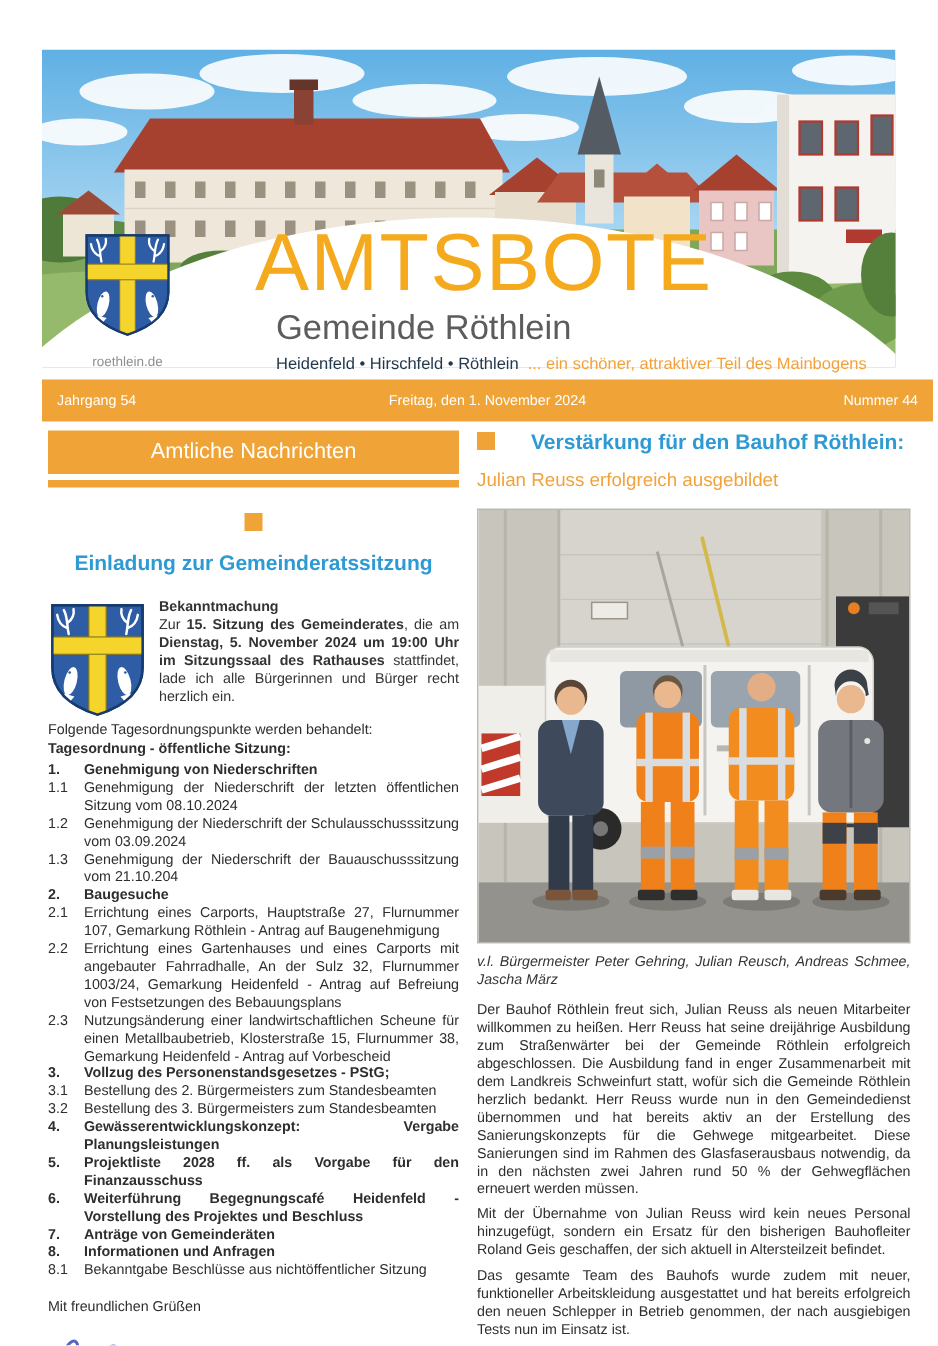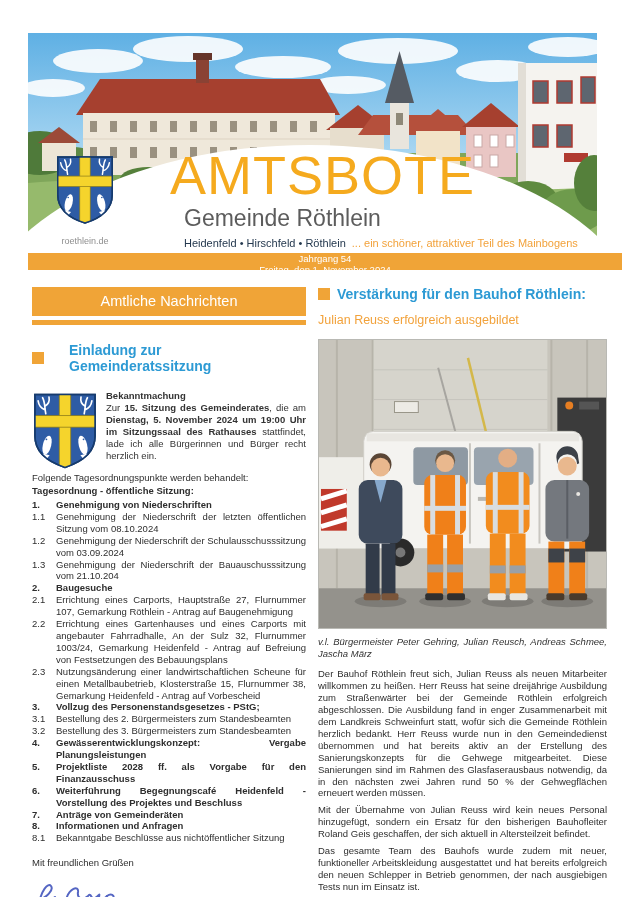--- a/index.html
+++ b/index.html
@@ -12,56 +12,56 @@
   .masthead-emblem { position:absolute; left:56px; top:155px; width:58px; height:70px; z-index:3; }
   .masthead-site { position:absolute; left:46px; top:236px; width:78px; text-align:center;
                    font-size:9px; color:#8f8f8f; z-index:3; }
   .masthead-titles { position:absolute; left:170px; top:148px; z-index:3; white-space:nowrap; }
   .mast-title { font-size:54px; line-height:54px; color:#F5AA1E; letter-spacing:1px; }
   .mast-sub { font-size:23px; line-height:26px; color:#5c5c5c; margin:3px 0 0 14px; }
   .mast-line { margin:6px 0 0 14px; font-size:11px; }
   .mast-localities { font-weight:normal; color:#24384E;margin-top:44px; }
   .mast-tagline { color:#F2A23B; margin-left:6px; }
 
-  .issue-bar { position:absolute; left:28px; top:253px; width:594px; height:17px;
+  .issue-bar { position:absolute; left:28px; top:253px; width:594px; height:28px;
                background:#F0A437; color:#ffffff; font-size:9.5px; display:flex;
-               align-items:center; padding:0 10px; box-sizing:border-box;flex-direction:column; }
+               align-items:center; padding:0 10px; box-sizing:border-box; }
   .issue-bar span { flex:1; }
   .issue-date { text-align:center; }
   .issue-number { text-align:right; }
 
   
   .col-left  { position:absolute; left:32px;  top:287px; width:274px; }
   .col-right { position:absolute; left:318px; top:286px; width:289px; }
 
   .section-banner { background:#F0A437; color:#fff; font-weight:normal; font-size:14.5px;
                     text-align:center; height:29px; line-height:29px; }
   .banner-rule { height:5px; background:#F0A437; margin-top:4px; }
 
-  .article-title { display:flex; align-items:center; gap:25px; margin-top:17px; }
+  .article-title { display:flex; align-items:center; gap:13px; margin-top:17px;flex-direction:column; }
   .bullet { width:12px; height:12px; background:#F0A437; flex:none; }
   .article-title-text { color:#2D9AD4; font-weight:bold; font-size:14px; }
 
   .announce { margin-top:9px; font-size:9.5px; line-height:11.9px; color:#333; }
   .announce-emblem { float:left; width:64px; height:78px; margin:2px 9px 2px 1px; }
   .announce-heading { font-weight:bold;margin-top:16px; }
   .announce-text { text-align:justify; }
   .announce-text b { font-weight:bold; }
 
   .agenda-intro { clear:both; margin:3px 0 0; font-size:9.5px; line-height:12px; }
   .agenda-heading { font-weight:bold; font-size:9.5px; line-height:12px; margin:1px 0 2px; }
   .agenda-item { display:flex; font-size:9.5px; line-height:11.9px; }
   .agenda-item.bold { font-weight:bold; }
   .agenda-num { width:24px; flex:none; }
   .agenda-text { flex:1; text-align:justify; }
 
   .closing { margin-top:13px; font-size:9.5px; line-height:12.5px; }
   .signature-img { margin-top:7px; width:90px; height:36px; }
 
-  .headline { display:flex; align-items:center; gap:7px; }
+  .headline { display:flex; align-items:center; gap:24px; }
   .headline-text { color:#2D9AD4; font-weight:bold; font-size:14px; }
   .subheadline { color:#F2A23B; font-size:12.5px; margin-top:11px; }
   .photo-fig { margin:12px 0 0; width:289px; height:290px; border:1px solid #b9b9b4;
                box-sizing:border-box; }
   .photo-fig svg { display:block; width:100%; height:100%; }
   .caption { font-style:italic; font-size:9.5px; line-height:12.2px; text-align:justify;
              margin-top:7px; color:#333; }
   .body-p { font-size:9.5px; line-height:11.9px; text-align:justify; margin:5px 0 0; color:#2e2e2e; }
   .paragraphs { margin-top:8px; }
 </style>

